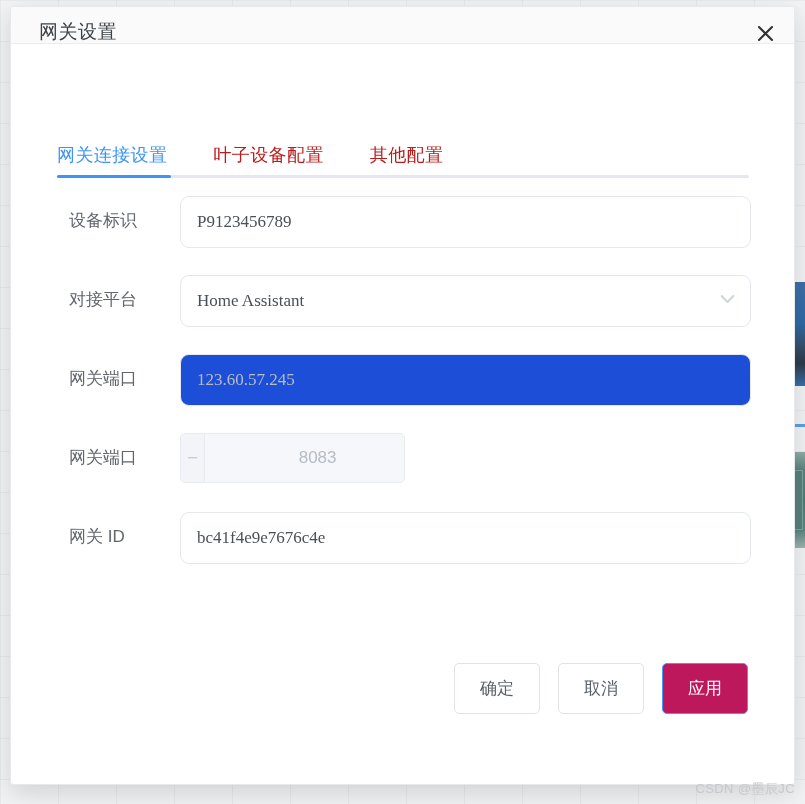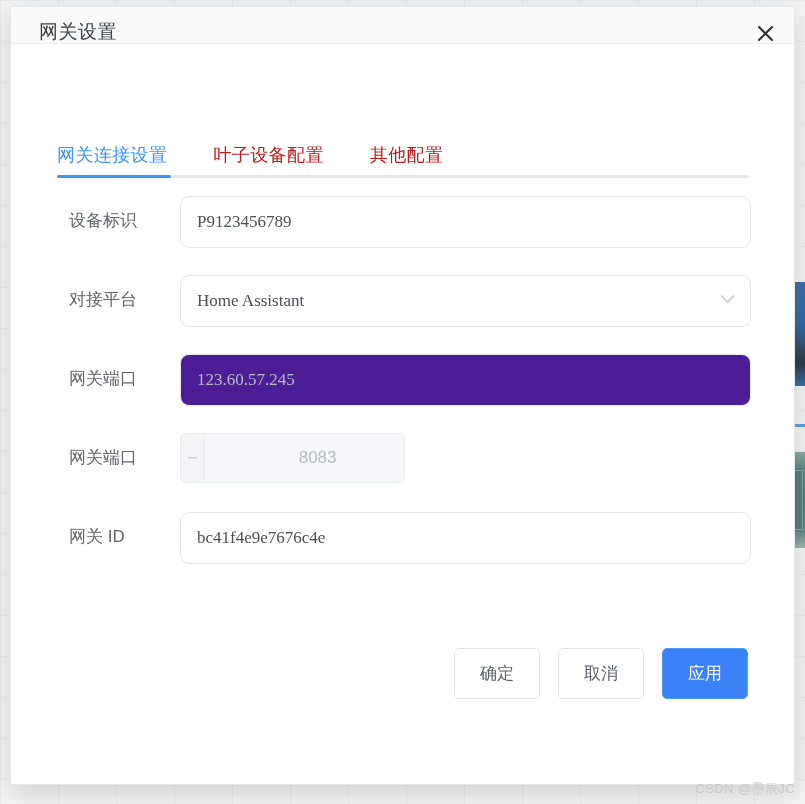--- a/index.html
+++ b/index.html
@@ -197,21 +197,21 @@
     line-height: 48px;
     font-family: Liberation Serif, serif;
     outline: none;
   }
   .field.select {
     padding-right: 42px;
     cursor: pointer;
     position: absolute;
   }
   .field.disabled {
-    background: #4c1d95;
+    background: #1d4ed8;
     border-color: #e7ebf0;
     color: #b6bcc4;
     cursor: not-allowed;
   }
   .select-wrap { position: absolute; left: 169px; top: 0; width: 571px; height: 50px; }
   .select-wrap .field.select { left: 0; top: 0; width: 571px; }
   .chevron {
     position: absolute;
     right: 16px;
     top: 19px;
@@ -255,21 +255,21 @@
     background: #f5f7fa;
     border: none;
     font-family: inherit;
     cursor: not-allowed;
   }
 
   
   .footer {
     position: absolute;
     right: 46px;
-    bottom: 72px;
+    bottom: 57px;
     display: flex;
     gap: 18px;
   }
   .btn {
     height: 51px;
     min-width: 86px;
     padding: 0 22px;
     font-size: 17px;
     border-radius: 5px;
     cursor: pointer;
@@ -277,21 +277,21 @@
     line-height: 49px;
     text-align: center;
     box-sizing: border-box;
   }
   .btn.default {
     background: #ffffff;
     border: 1px solid #e0e3e8;
     color: #5b6066;
   }
   .btn.primary {
-    background: #3b82f6;
+    background: #be185d;
     border: 1px solid #4c9af8;
     color: #ffffff;
     text-align: center;
   }
 
   
   .watermark {
     position: absolute;
     right: 10px;
     bottom: 6px;

